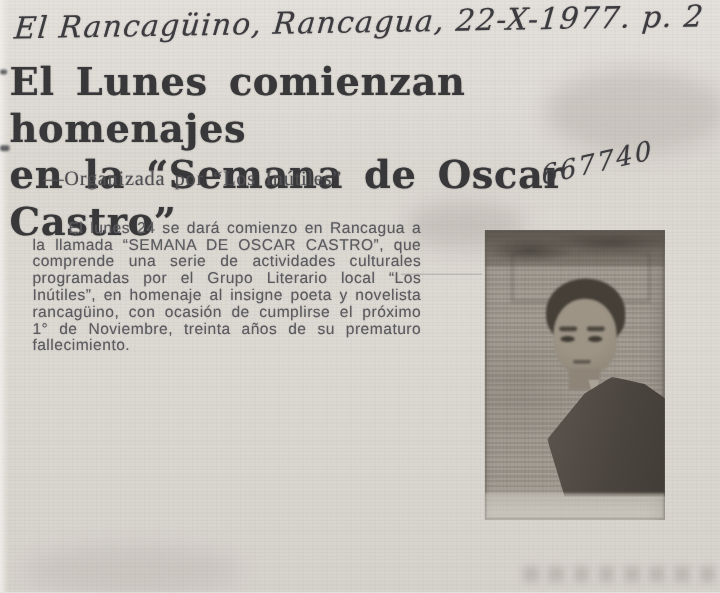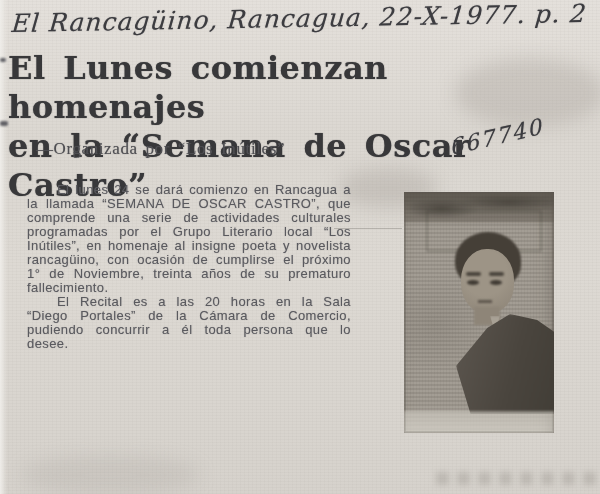--- a/index.html
+++ b/index.html
@@ -120,21 +120,20 @@
     <span>El Lunes comienzan homenajes</span>
     <span>en la “Semana de Oscar Castro”</span>
   </h1>
 
   <div class="subtitle">—Organizada por “Los Inútiles”</div>
 
   <div class="handwriting archive-number">667740</div>
 
   <div class="article">
     <p>El lunes 24 se dará comienzo en Rancagua a la llamada “SEMANA DE OSCAR CASTRO”, que comprende una serie de actividades culturales programadas por el Grupo Literario local “Los Inútiles”, en homenaje al insigne poeta y novelista rancagüino, con ocasión de cumplirse el próximo 1° de Noviembre, treinta años de su prematuro fallecimiento.</p>
-    <p>El Recital es a las 20 horas en la Sala “Diego Portales” de la Cámara de Comercio, pudiendo concurrir a él toda persona que lo desee.</p>
   </div>
 
   <div class="photo">
     <div class="ph-topband"></div>
     <div class="ph-innerframe"></div>
     <div class="hair"></div>
     <div class="face"></div>
     <div class="brow l"></div>
     <div class="brow r"></div>
     <div class="eye l"></div>

